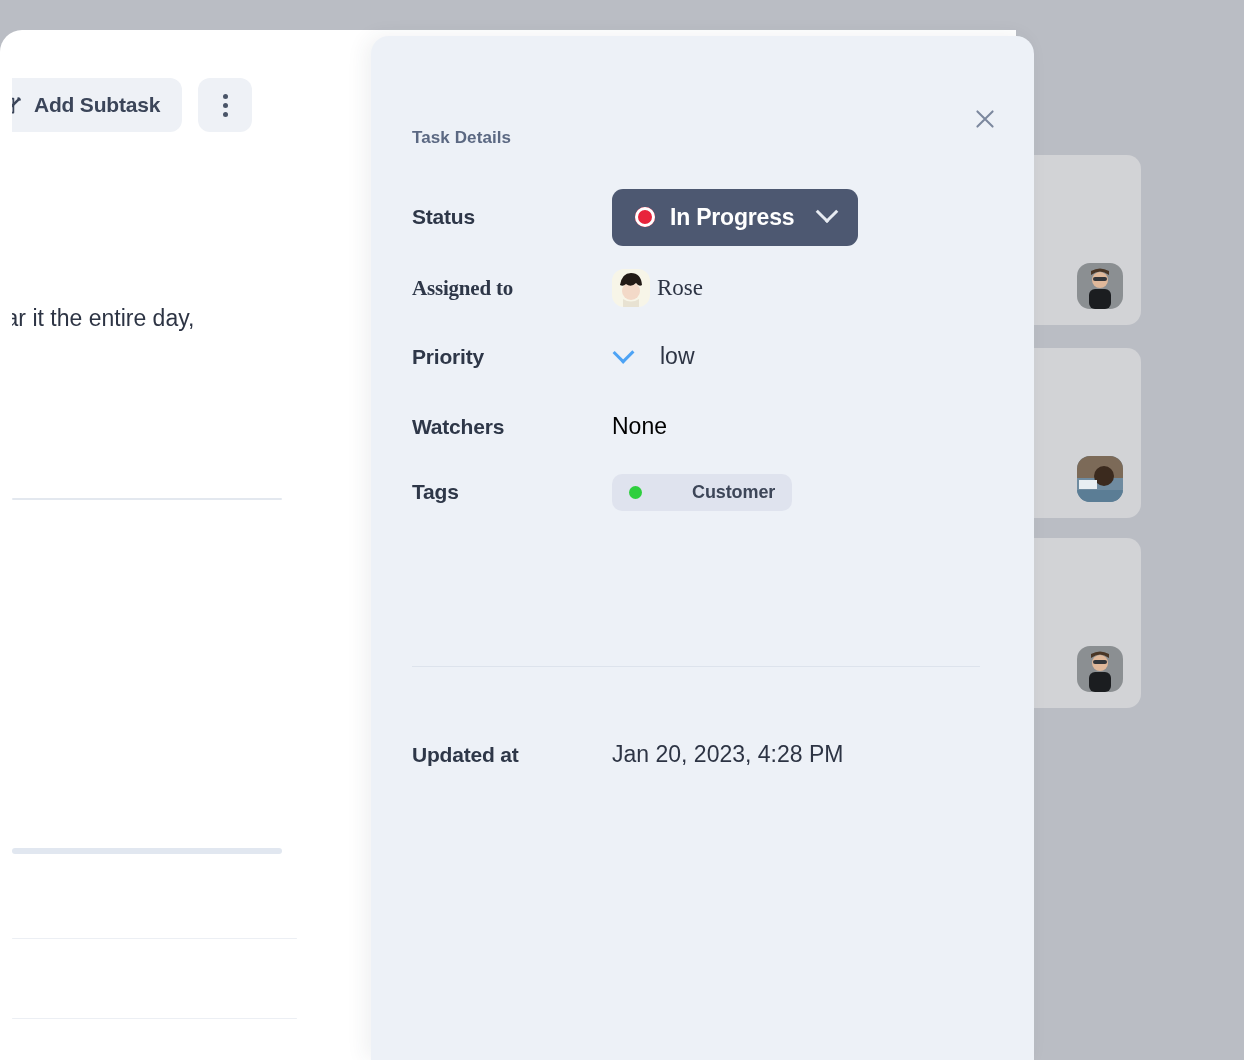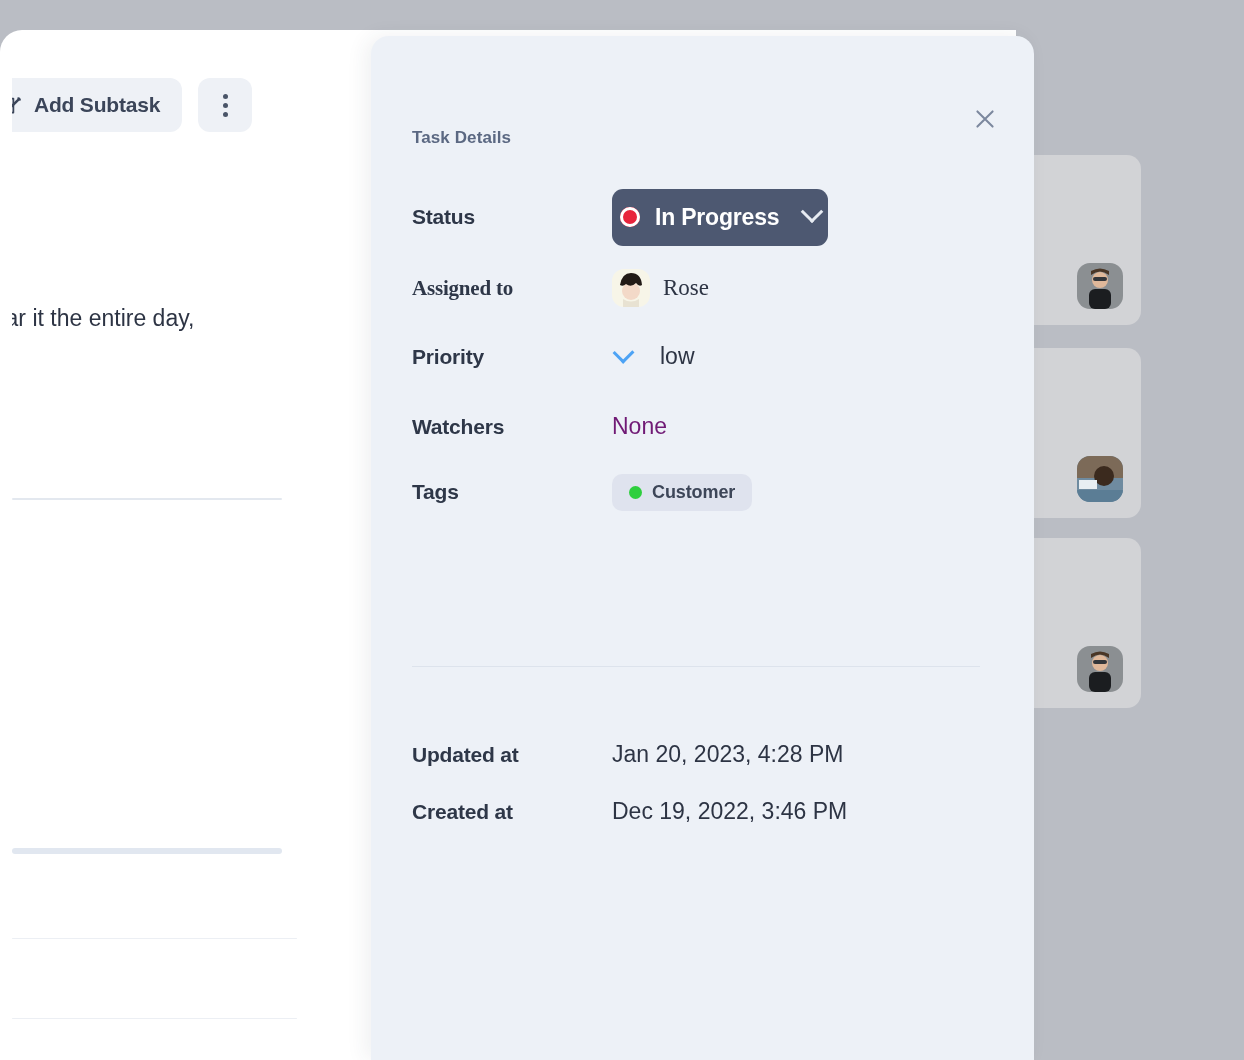--- a/index.html
+++ b/index.html
@@ -192,32 +192,32 @@
     font-weight: bold;
     color: #2e3748;
     letter-spacing: -0.2px;
   }
 
   .field-value {
     font-size: 23px;
     color: #2d3444;
     display: flex;
     align-items: center;
-    gap: 13px;
-  }
-
-  .field-value.muted { color: #701a75; }
+    gap: 7px;
+  }
+
+  .field-value.muted { color: #000000; }
 
   
   #status-btn {
     background: #4d5871;
     border: none;
     border-radius: 11px;
     height: 57px;
-    padding: 0 8px;
+    padding: 0 23px;
     display: flex;
     align-items: center;
     gap: 15px;
     cursor: pointer;
     font-family: "Liberation Sans", sans-serif;
   }
   #status-btn .dot-red {
     width: 20px; height: 20px; border-radius: 50%;
     background: #e8243c;
     box-shadow: inset 0 0 0 3px #ffffff, inset 0 0 0 5px #e8243c;
@@ -253,21 +253,21 @@
     gap: 10px;
     background: #dfe3ee;
     border-radius: 10px;
     padding: 8px 17px;
     cursor: pointer;
   }
   .tag-pill .dot-green {
     width: 13px; height: 13px; border-radius: 50%; background: #2ecf3e;
   }
   .tag-pill span.tl {
-    font-size: 18px; font-weight: bold; color: #3d4658; letter-spacing: -0.1px;
+    font-size: 18px; font-weight: bold; color: #3d4658; letter-spacing: -0.1px; margin-left: 40px;
   }
 
   #modal-divider {
     position: absolute;
     left: 41px;
     top: 630px;
     width: 568px;
     height: 1px;
     background: #dde3ec;
   }
@@ -437,19 +437,15 @@
 
   <div id="modal-divider"></div>
 
   <div id="meta">
 
     <div class="field-row">
       <div class="field-label">Updated at</div>
       <div class="field-value">Jan 20, 2023, 4:28 PM</div>
     </div>
 
-    <div class="field-row">
-      <div class="field-label">Created at</div>
-      <div class="field-value">Dec 19, 2022, 3:46 PM</div>
-    </div>
 
   </div>
 </div>
 
 </body></html>

